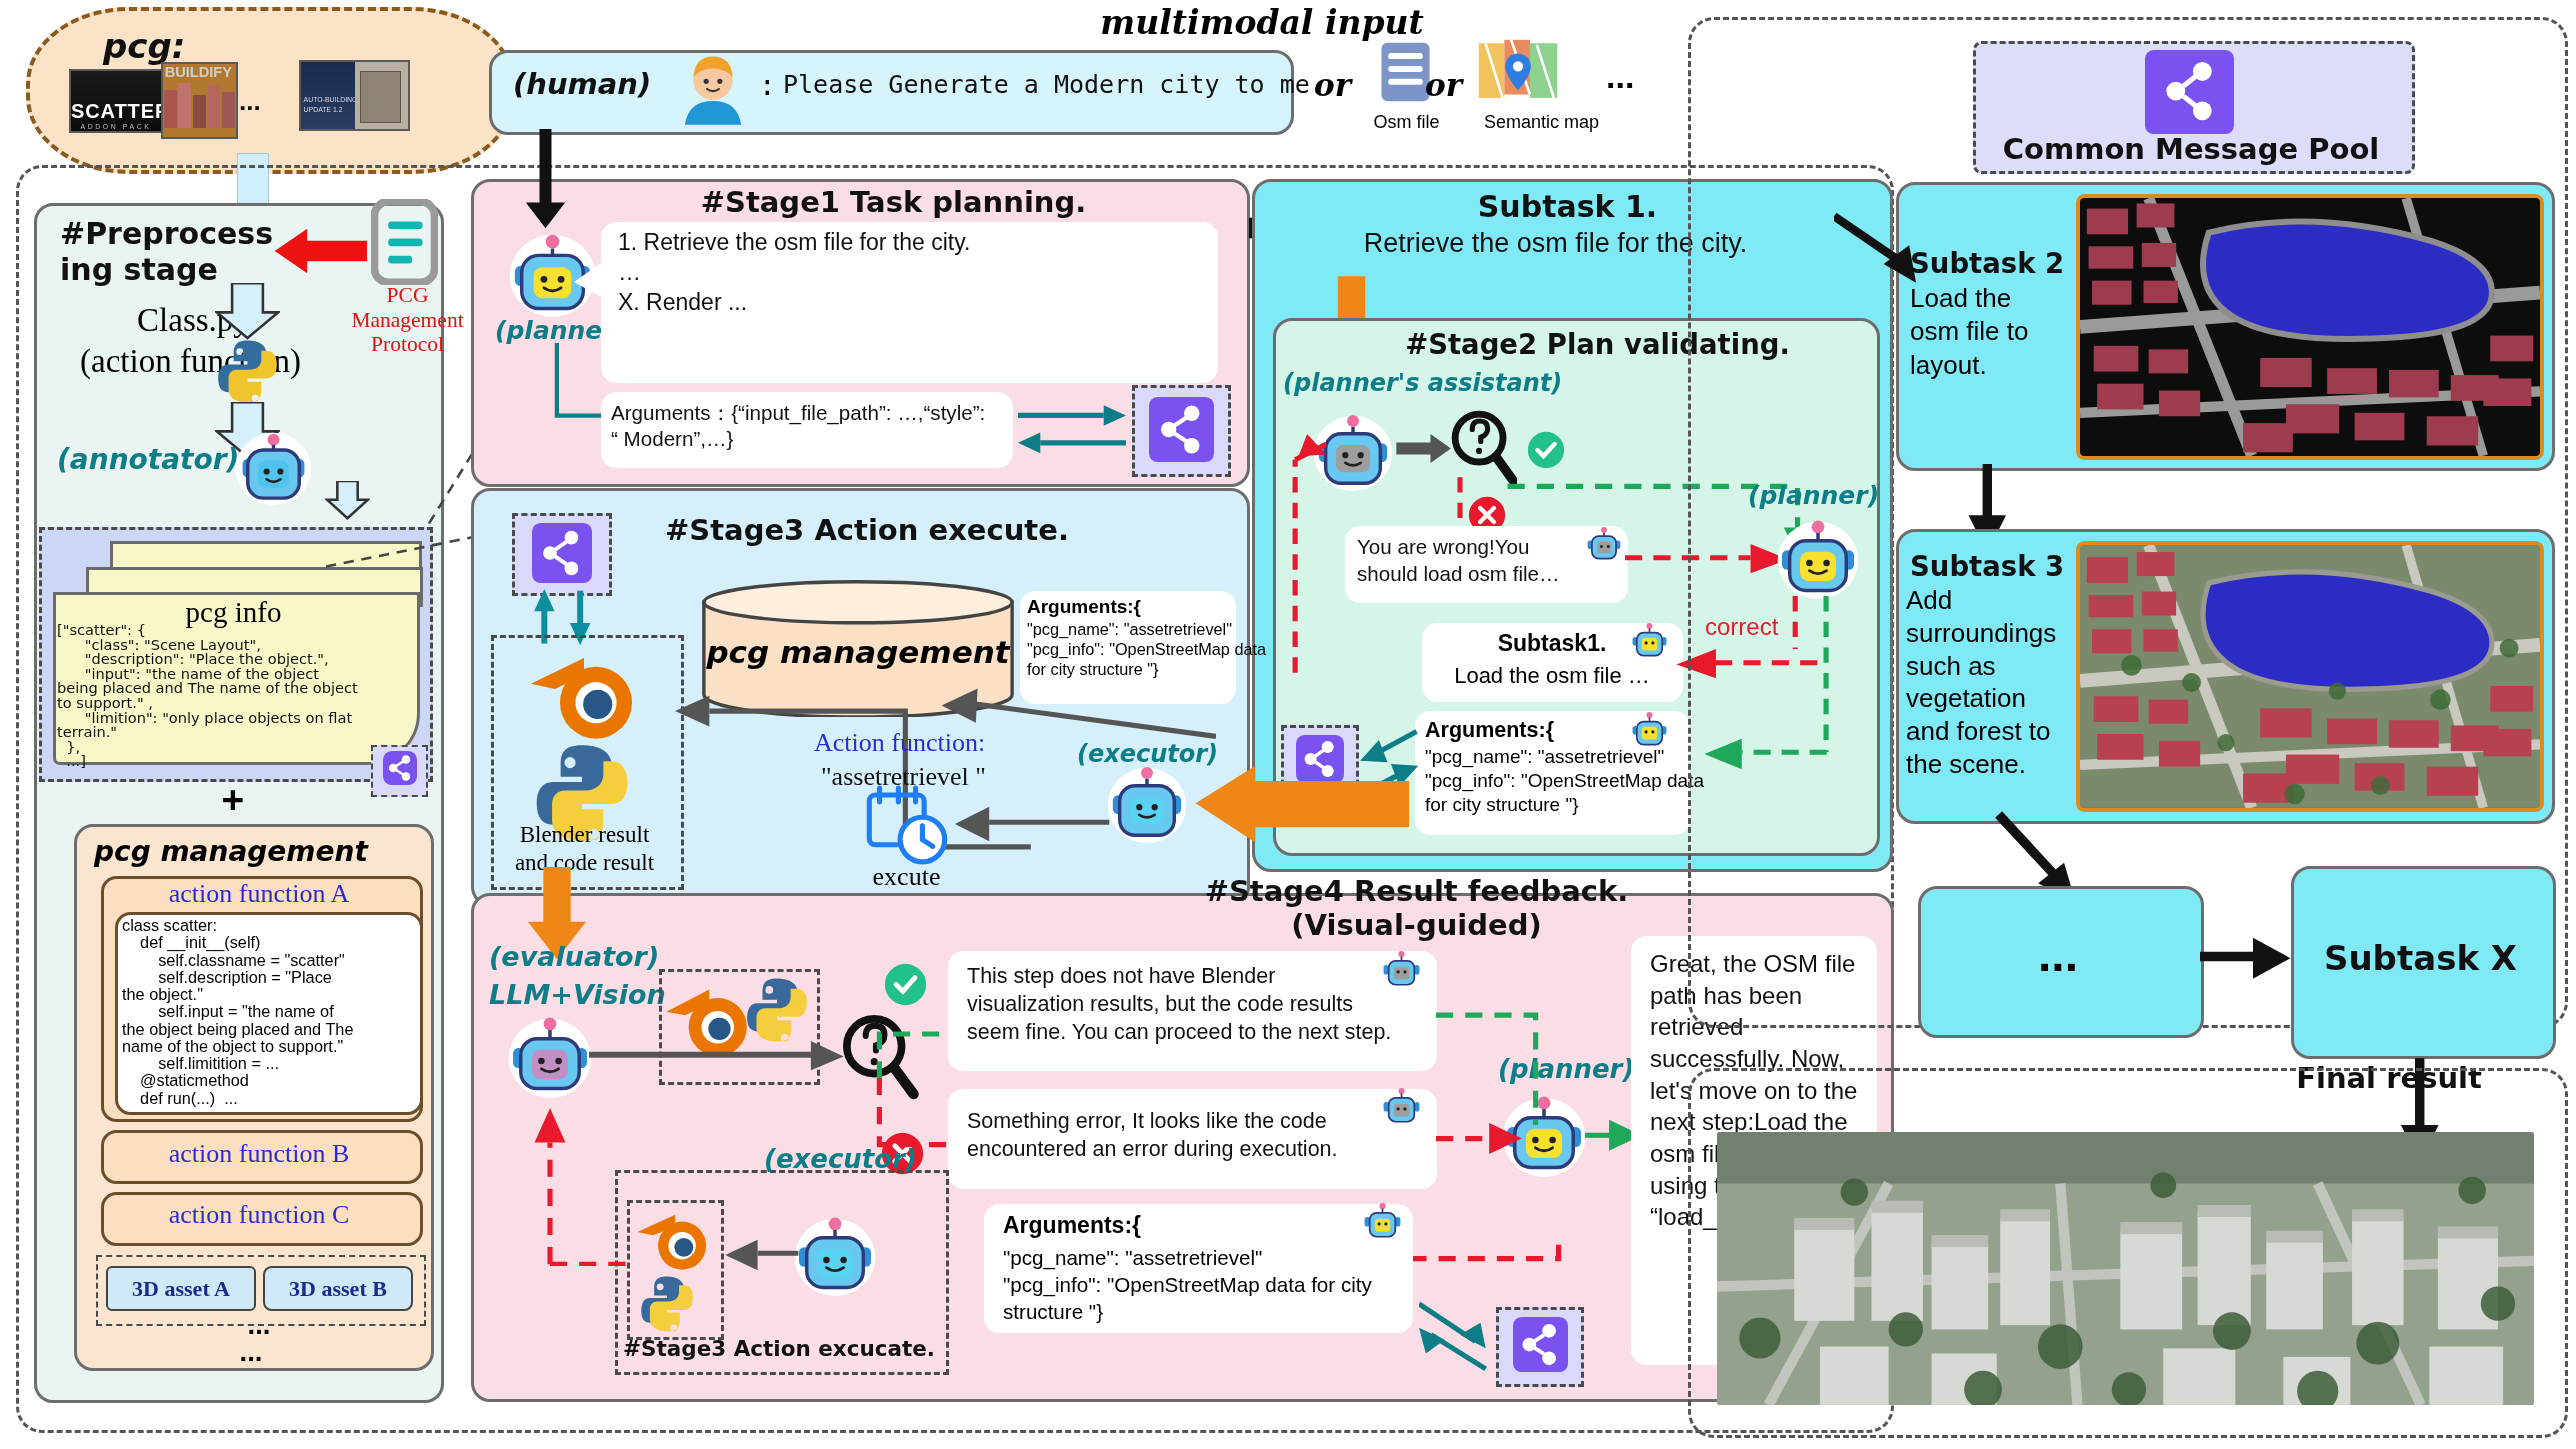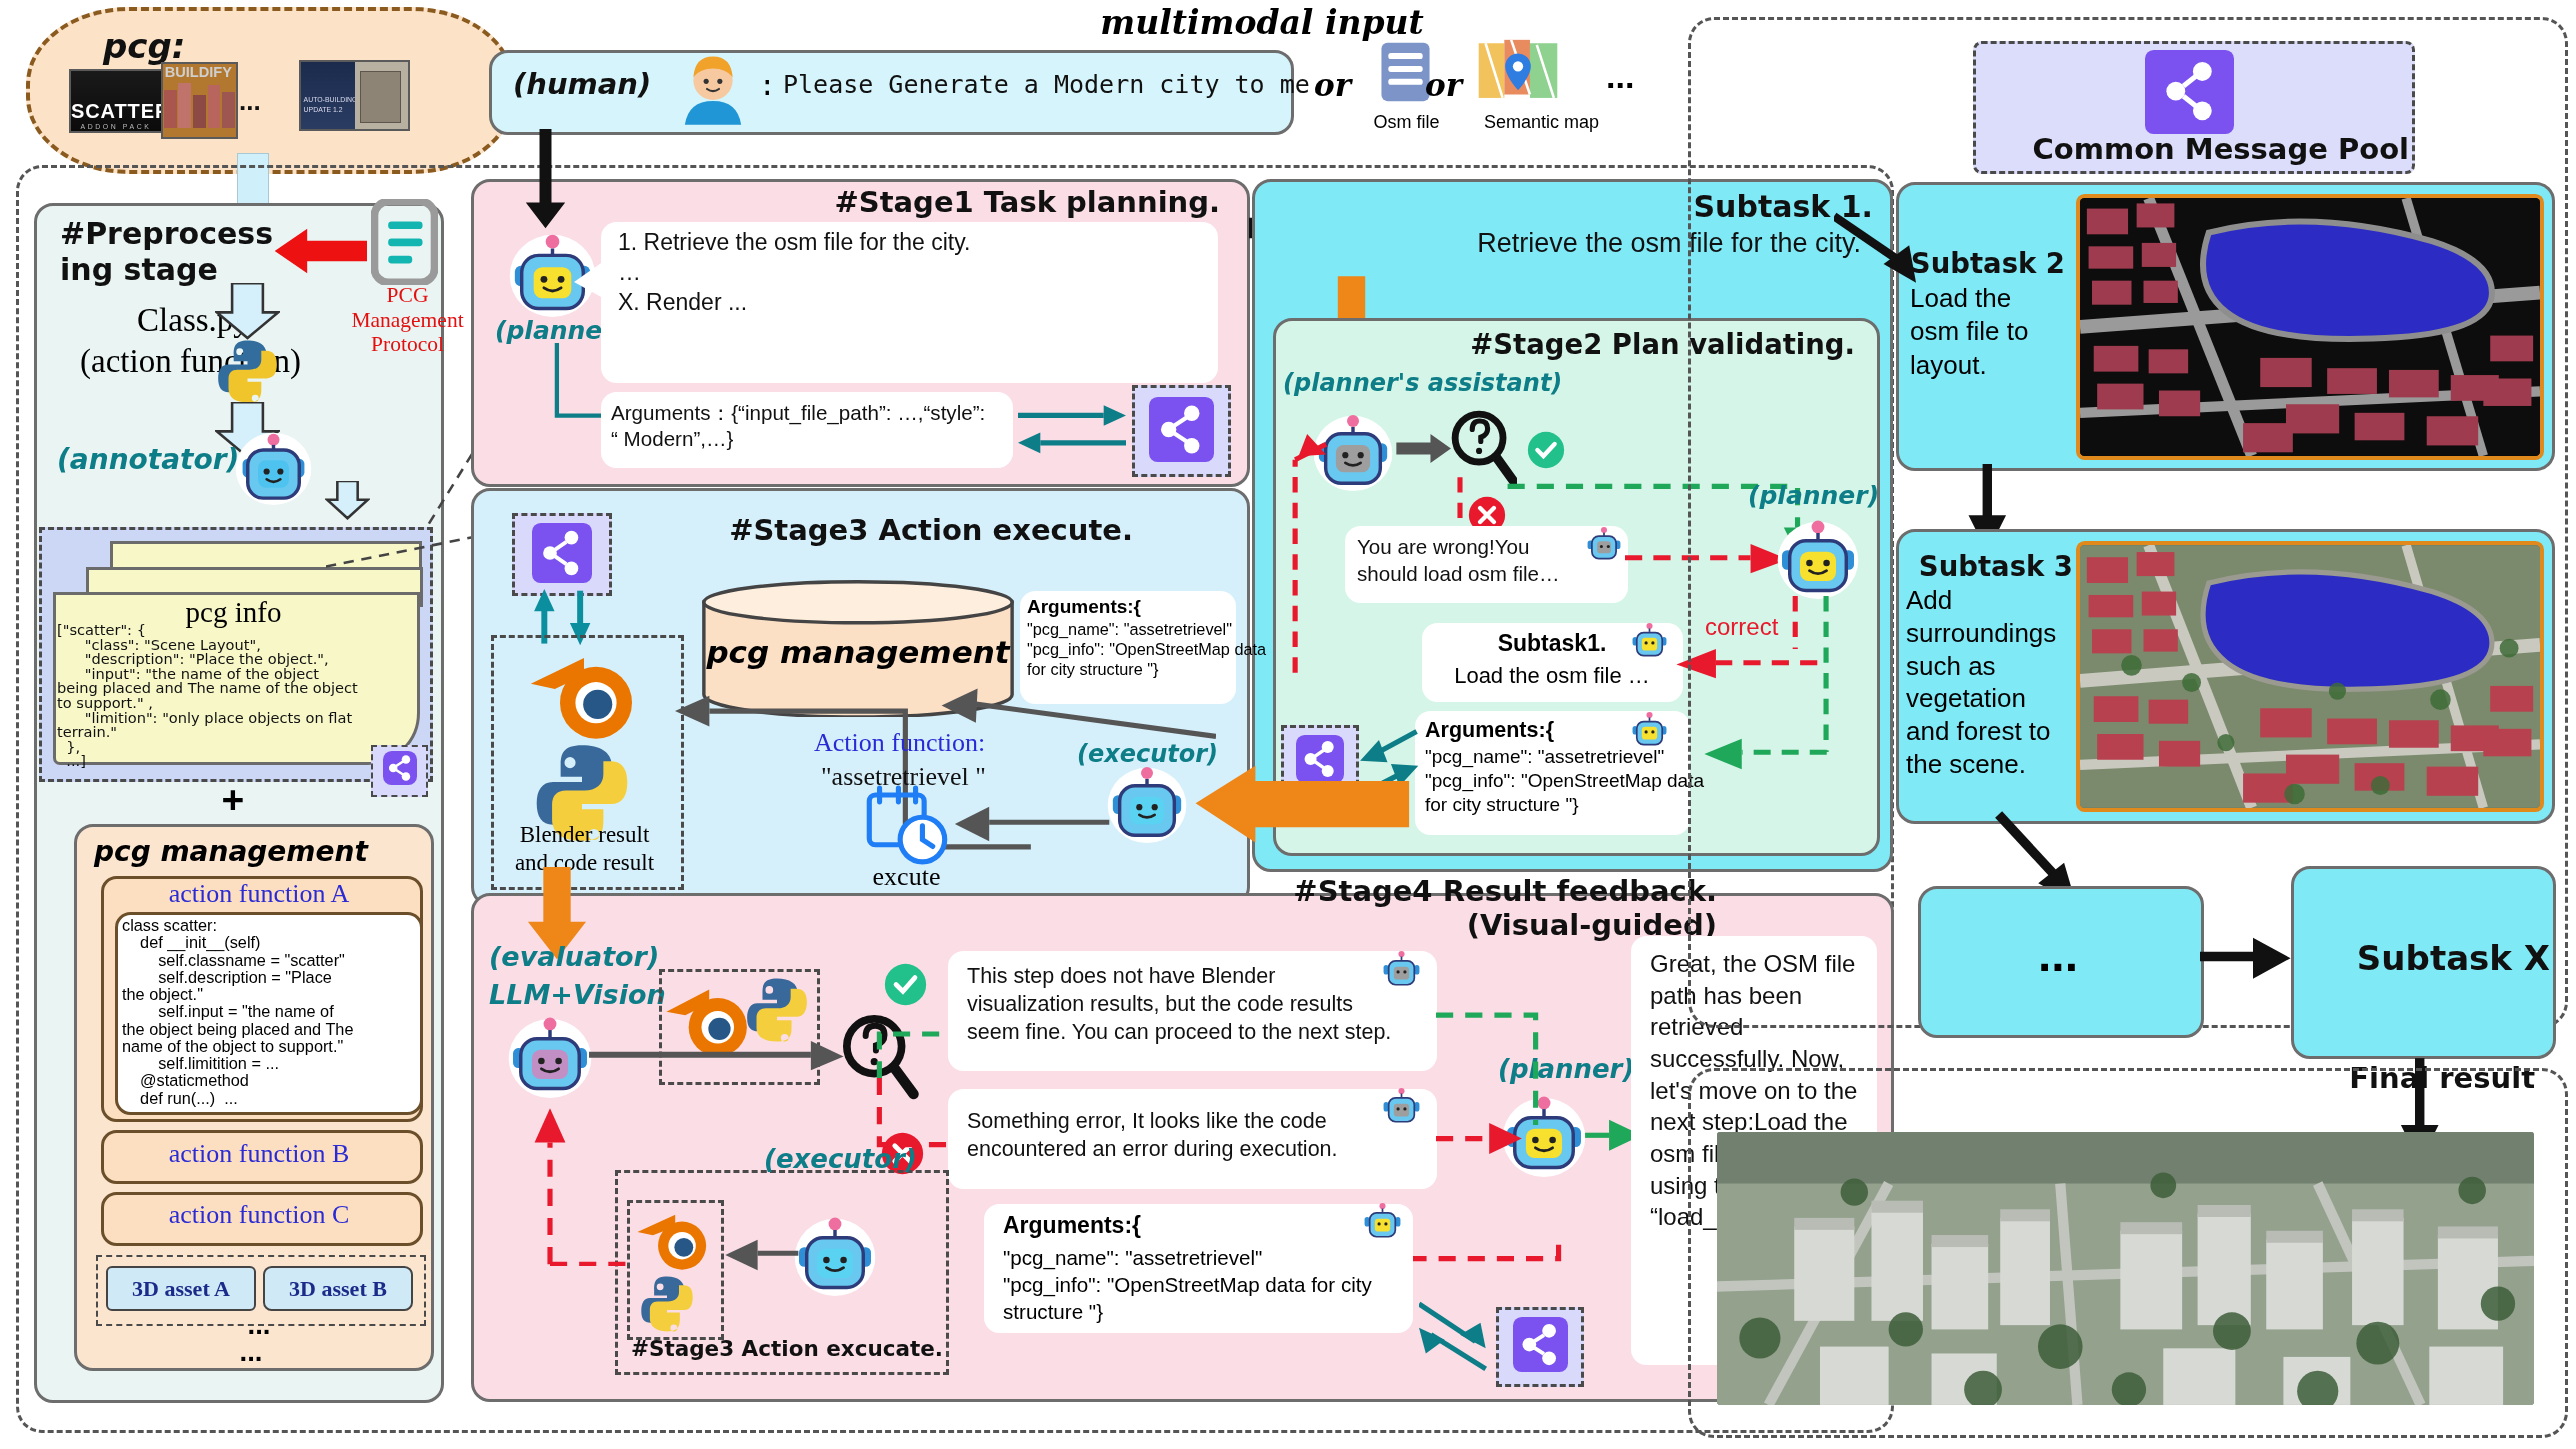--- a/index.html
+++ b/index.html
@@ -21,21 +21,21 @@
 
   
   .outerframe{border:3.4px dashed #555;border-radius:26px;}
 
   
   .rbox{border-radius:19px;}
   .bubble{background:#fff;border-radius:15.5px;}
   .dashbox{border:3.4px dashed #4a4a4a;}
   .t26{font-size:23px}.t30{font-size:27px}.t34{font-size:30px}
 
-  .stitle{font-family:"DejaVu Sans",sans-serif;font-weight:bold;color:#111;text-align:right;}
+  .stitle{font-family:"DejaVu Sans",sans-serif;font-weight:bold;color:#111;}
   .note{font-family:"Liberation Sans",sans-serif;color:#111;line-height:1.25;}
   .shareico{background:#7b52f0;border-radius:8.6px;}
   .sharewrap{background:#d9d9fb;}
   svg{display:block}
   .codebox{background:#fff;border:3.4px solid #6b4f2a;border-radius:15.5px;
     font-family:"DejaVu Sans",sans-serif;line-height:1.08;}
   .afbox{background:#fbdfc0;border:3.4px solid #6b4f2a;border-radius:15.5px;}
   .assetbox{background:#cfe9f7;border:2.6px solid #444;border-radius:8.6px;
     color:#1a2b8a;font-weight:bold;text-align:center;}
   .stickynote{background:#f7f7c8;border:3.4px solid #6b6b6b;}

